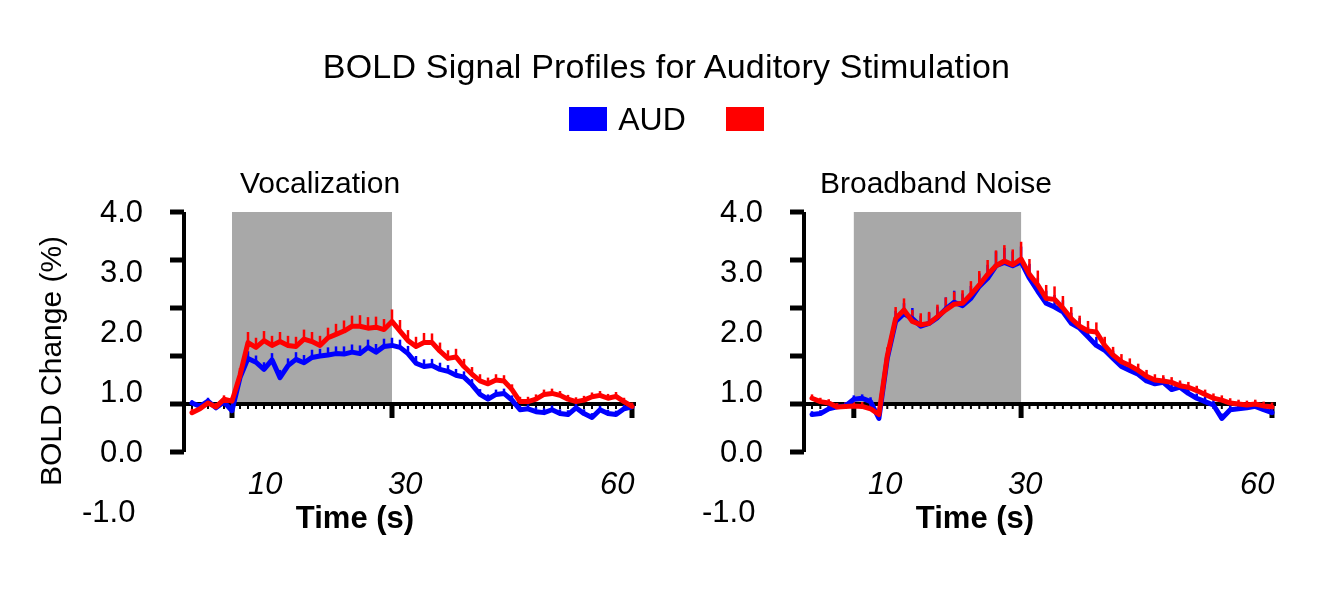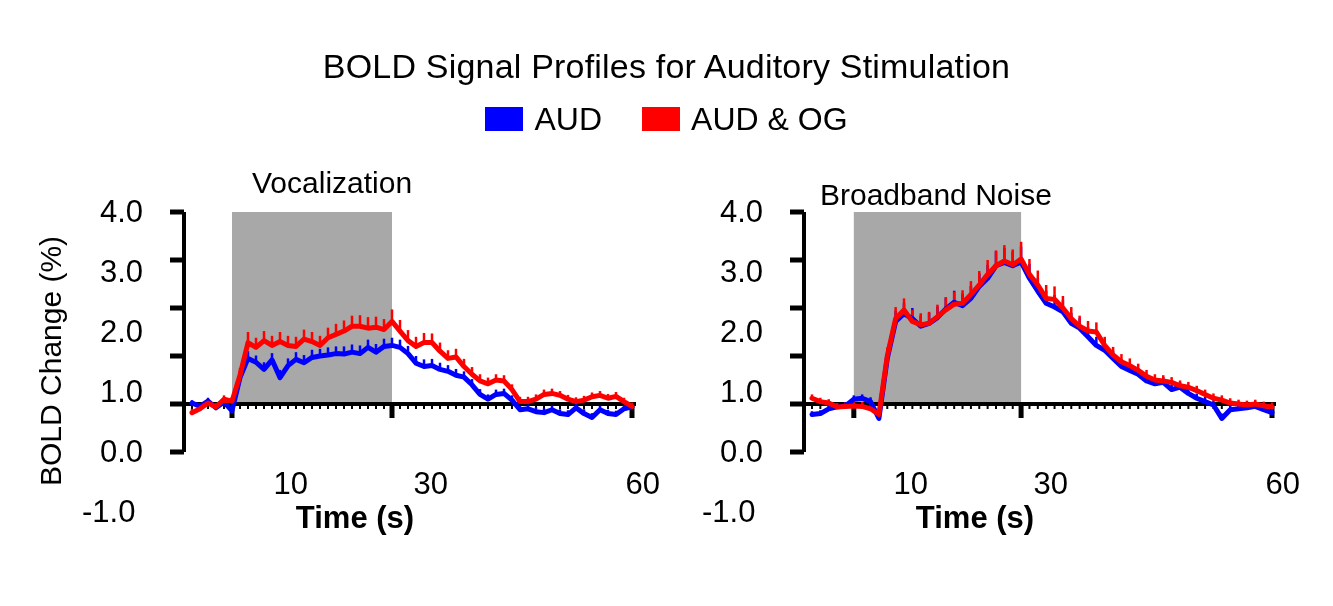--- a/index.html
+++ b/index.html
@@ -83,46 +83,45 @@
     white-space: nowrap;
     text-align: center;
     font-weight: bold;
   }
   .tick-label {
     position: absolute;
     font-size: 31px;
     white-space: nowrap;
   }
   .tick-label.y { text-align: left; }
-  .tick-label.x { text-align: right; }
+  .tick-label.x { text-align: left; font-style: italic; }
   svg.plot {
     position: absolute;
     overflow: visible;
   }
 </style>
 </head>
 <body>
 
 <div id="figure">
 
   <div class="fig-title">BOLD Signal Profiles for Auditory Stimulation</div>
 
   <div class="legend">
     <div class="legend-entry">
       <span class="legend-swatch" style="background:#0000ff"></span>
       <span class="legend-label">AUD</span>
     </div>
     <div class="legend-entry">
       <span class="legend-swatch" style="background:#ff0000"></span>
-      <span class="legend-label">AUD &amp; OG</span>
     </div>
   </div>
 
   <div class="panel" id="panel-left">
-    <div class="panel-title" style="left:252px; top:166px;">Vocalization</div>
+    <div class="panel-title" style="left:240px; top:166px;">Vocalization</div>
 
     <div class="axis-label-y" style="left:34px; top:486px;">BOLD Change (%)</div>
 
     <div class="tick-label y" style="left:100px; top:194px; width:72px;">4.0</div>
     <div class="tick-label y" style="left:100px; top:254px; width:72px;">3.0</div>
     <div class="tick-label y" style="left:100px; top:314px; width:72px;">2.0</div>
     <div class="tick-label y" style="left:100px; top:374px; width:72px;">1.0</div>
     <div class="tick-label y" style="left:100px; top:434px; width:72px;">0.0</div>
     <div class="tick-label y" style="left:82px; top:494px; width:90px;">-1.0</div>
 
@@ -316,21 +315,21 @@
           <line x1="616" y1="396.32" x2="616" y2="392" stroke="#ff0000" stroke-width="2.5"></line>
           <line x1="624" y1="401.6" x2="624" y2="397.76" stroke="#ff0000" stroke-width="2.5"></line>
           <line x1="632" y1="406.4" x2="632" y2="402.56" stroke="#ff0000" stroke-width="2.5"></line>
         </g>
         <polyline points="192.00,403.04 200.00,406.40 208.00,401.12 216.00,407.84 224.00,402.08 232.00,410.72 240.00,377.60 248.00,358.40 256.00,362.24 264.00,369.44 272.00,359.84 280.00,377.60 288.00,365.60 296.00,359.36 304.00,362.72 312.00,357.44 320.00,356.00 328.00,355.04 336.00,353.60 344.00,354.08 352.00,352.16 360.00,353.60 368.00,347.36 376.00,352.16 384.00,346.40 392.00,345.44 400.00,347.36 408.00,353.60 416.00,363.20 424.00,366.56 432.00,365.60 440.00,369.44 448.00,371.36 456.00,375.20 464.00,377.12 472.00,384.80 480.00,394.40 488.00,399.20 496.00,394.40 504.00,393.44 512.00,400.16 520.00,409.76 528.00,408.80 536.00,411.68 544.00,412.64 552.00,409.76 560.00,413.60 568.00,414.56 576.00,407.84 584.00,413.60 592.00,417.44 600.00,409.76 608.00,413.60 616.00,414.56 624.00,408.80 632.00,406.88" fill="none" stroke="#0000ff" stroke-width="5" stroke-linejoin="round" stroke-linecap="round"></polyline>
         <polyline points="192.00,412.64 200.00,408.80 208.00,403.04 216.00,406.88 224.00,399.20 232.00,401.12 240.00,375.20 248.00,342.56 256.00,347.36 264.00,340.64 272.00,345.44 280.00,341.60 288.00,345.44 296.00,346.40 304.00,339.20 312.00,341.60 320.00,345.44 328.00,337.76 336.00,334.40 344.00,331.04 352.00,326.24 360.00,326.24 368.00,328.16 376.00,327.20 384.00,329.60 392.00,321.44 400.00,331.04 408.00,340.64 416.00,346.40 424.00,342.56 432.00,342.56 440.00,351.20 448.00,358.40 456.00,356.96 464.00,366.56 472.00,374.24 480.00,380.96 488.00,383.84 496.00,380.00 504.00,380.96 512.00,389.60 520.00,401.60 528.00,401.60 536.00,399.20 544.00,394.40 552.00,393.44 560.00,395.36 568.00,399.20 576.00,401.60 584.00,400.16 592.00,396.80 600.00,395.36 608.00,398.24 616.00,396.32 624.00,401.60 632.00,406.40" fill="none" stroke="#ff0000" stroke-width="5" stroke-linejoin="round" stroke-linecap="round"></polyline>
       </svg>
   </div>
 
   <div class="panel" id="panel-right">
-    <div class="panel-title" style="left:200px; top:166px;margin-top:12px;">Broadband Noise</div>
+    <div class="panel-title" style="left:200px; top:166px;">Broadband Noise</div>
 
     <div class="tick-label y" style="left:100px; top:194px; width:72px;">4.0</div>
     <div class="tick-label y" style="left:100px; top:254px; width:72px;">3.0</div>
     <div class="tick-label y" style="left:100px; top:314px; width:72px;">2.0</div>
     <div class="tick-label y" style="left:100px; top:374px; width:72px;">1.0</div>
     <div class="tick-label y" style="left:100px; top:434px; width:72px;">0.0</div>
     <div class="tick-label y" style="left:82px; top:494px; width:90px;">-1.0</div>
 
     <div class="tick-label x" style="left:248px; top:466px; width:60px;">10</div>
     <div class="tick-label x" style="left:388px; top:466px; width:60px;">30</div>

